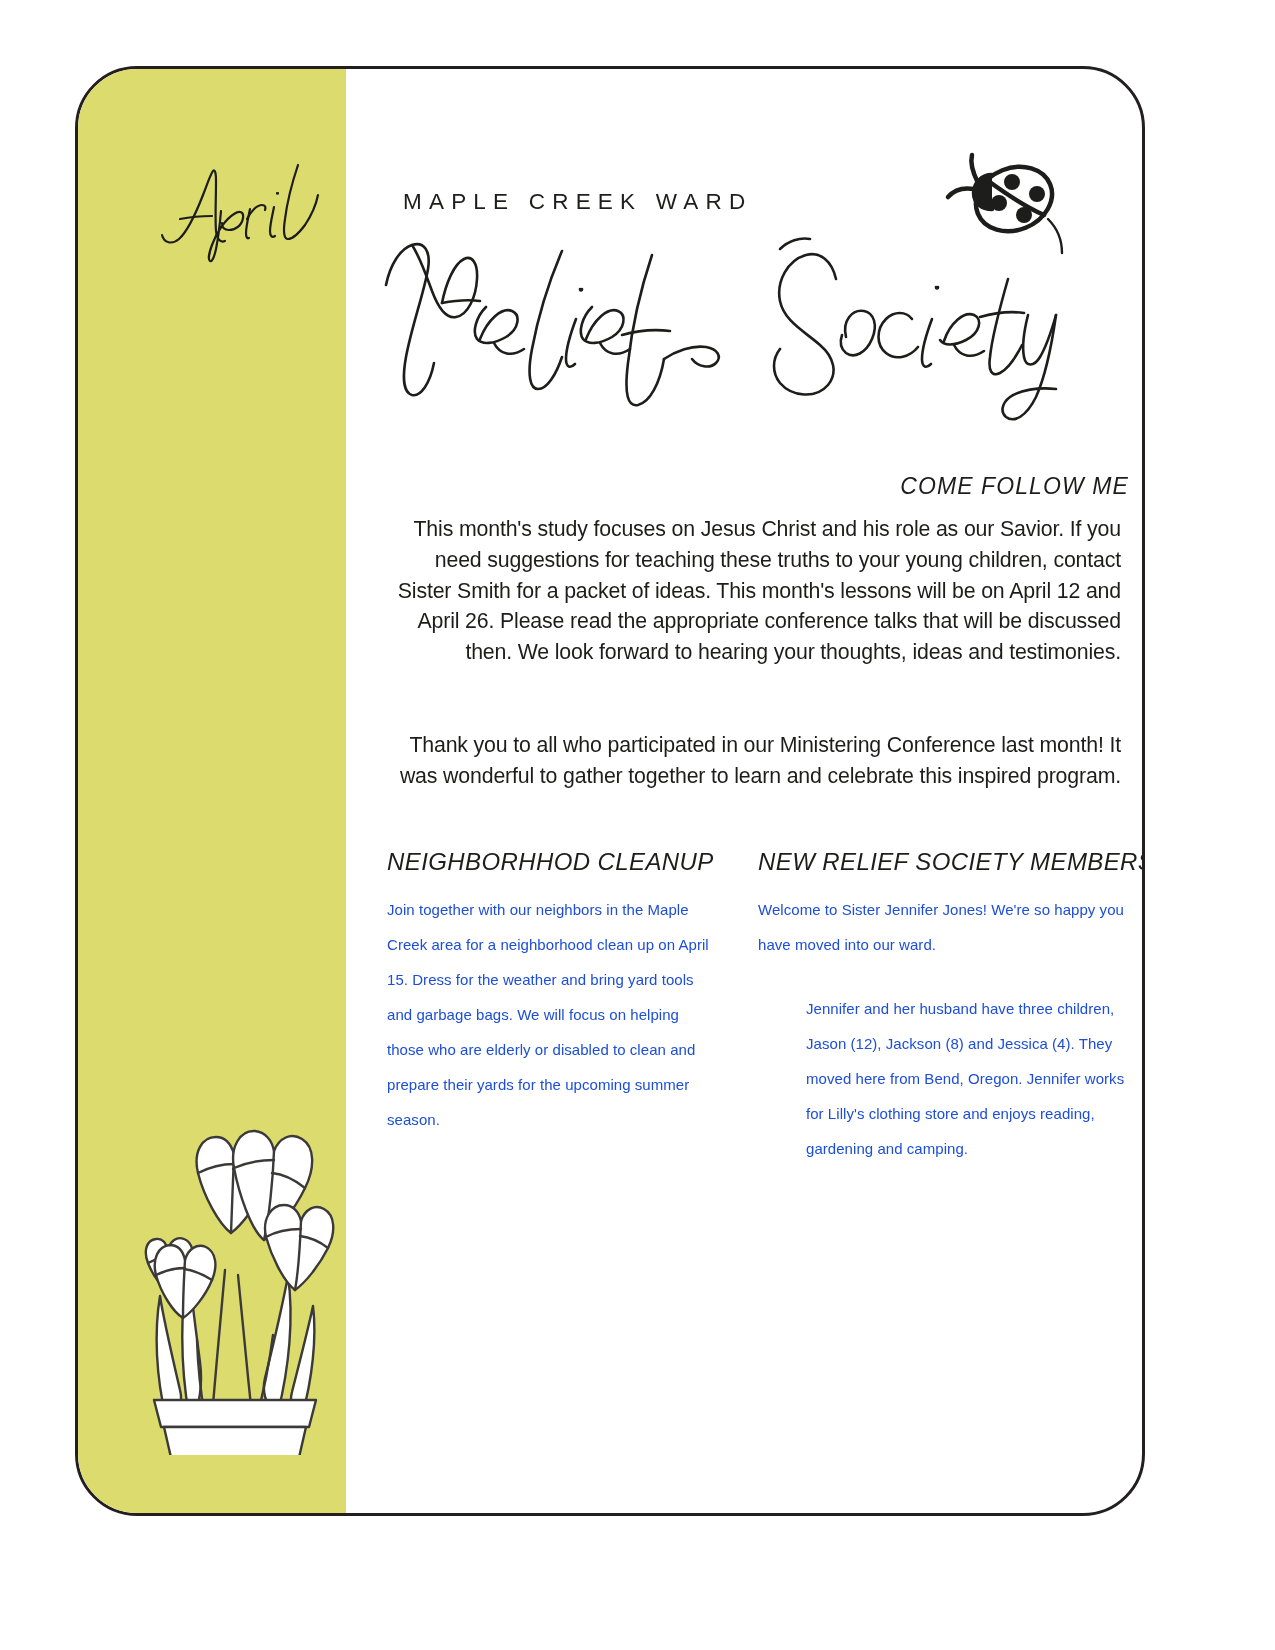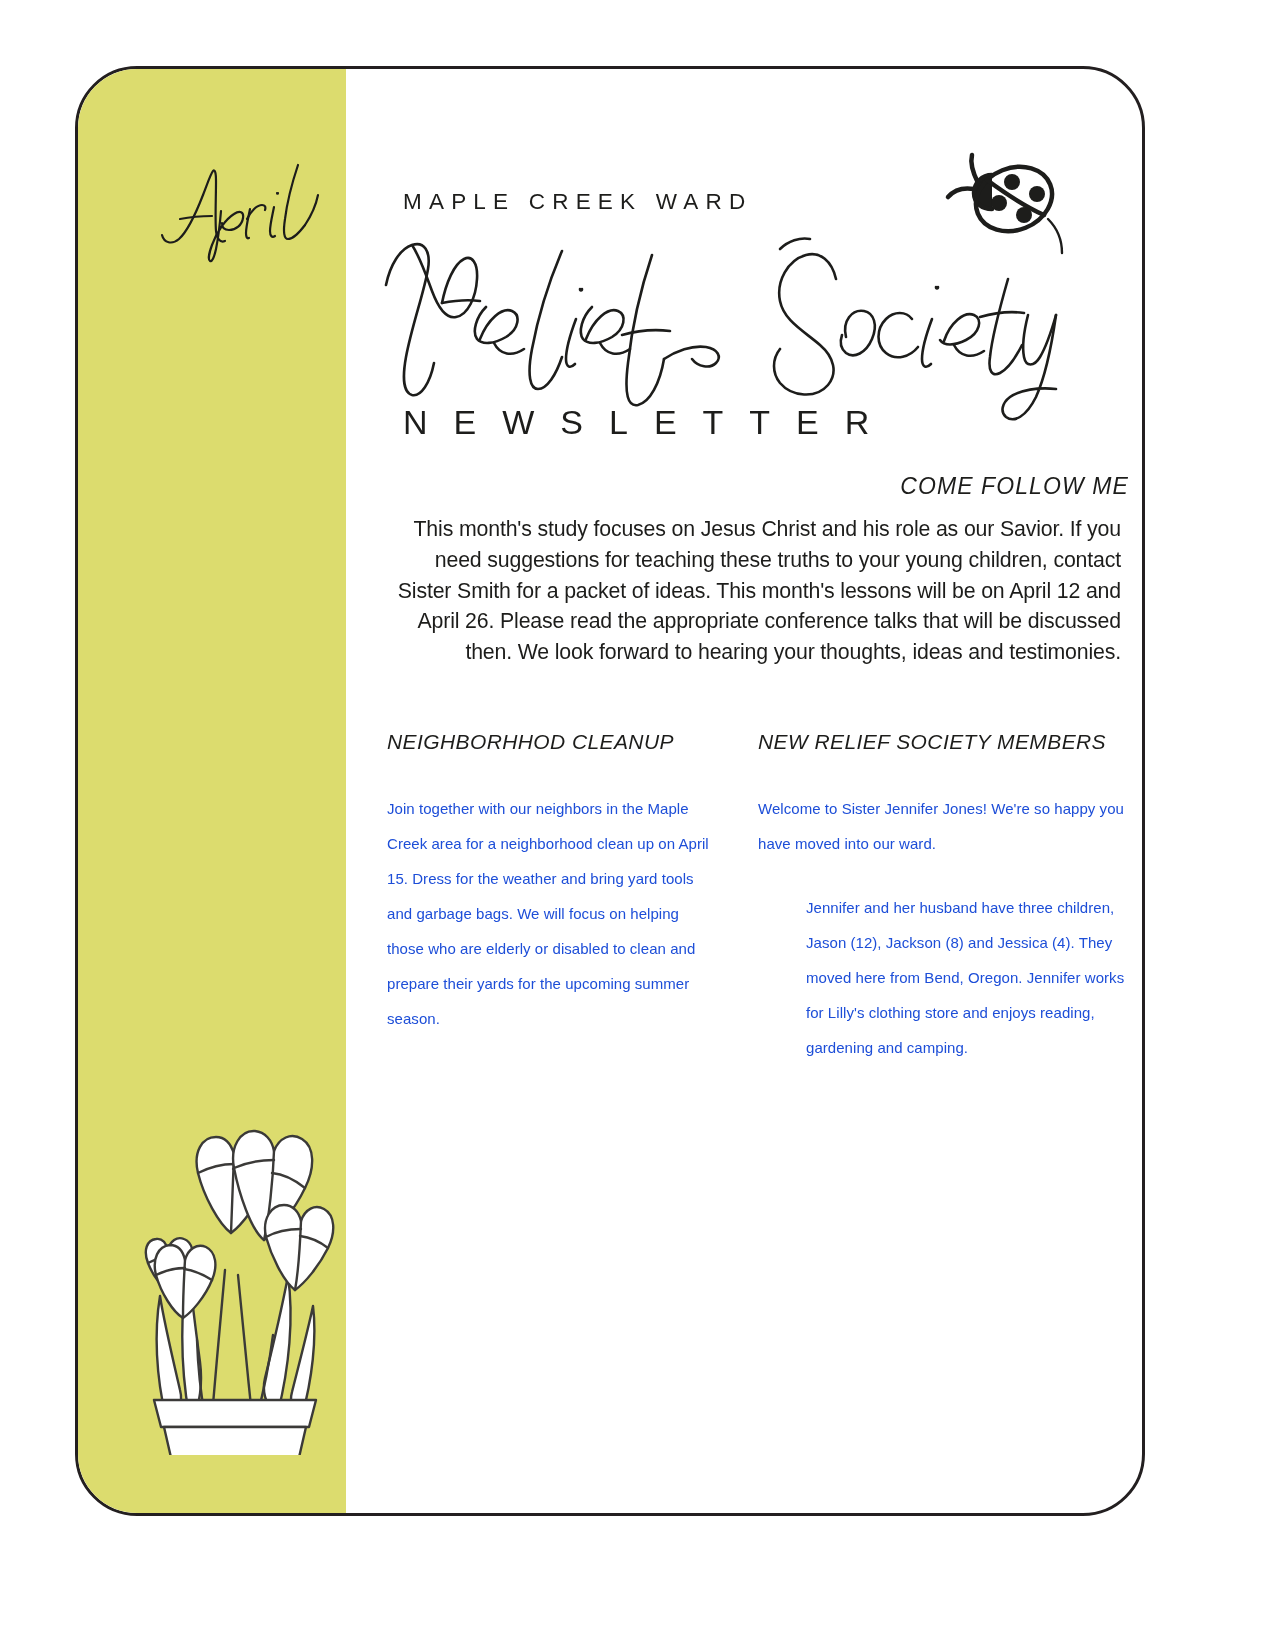--- a/index.html
+++ b/index.html
@@ -154,23 +154,23 @@
 
   
   #cols {
     display: flex;
     gap: 0;
   }
   .col { width: 371px; box-sizing: border-box; }
   .col:first-child { padding-right: 40px; }
 
   .col .sec-title {
-    font-size: 21px;
+    font-size: 24px;
     letter-spacing: 0.4px;
-    margin-bottom: 37px;
+    margin-bottom: 16px;
   }
   .col-text {
     font-family: Liberation Sans, sans-serif;
     font-size: 15px;
     line-height: 35px;
     color: #1d4ed8;
     margin: 0;
     letter-spacing: 0.05px;
   }
   .col-text + .col-text { margin-top: 29px; margin-left: 48px; }
@@ -292,21 +292,20 @@
             <path d="M578 138 C584 150 596 152 608 144"></path>
 
             <path d="M632 72 C624 100 616 130 614 150 C612 164 616 170 624 166 C632 162 640 150 646 138"></path>
             <path d="M604 110 C618 106 634 104 648 106"></path>
 
             <path d="M652 108 C648 124 646 140 648 150 C650 160 658 160 664 150 C670 140 676 122 680 108"></path>
             <path d="M680 108 C676 136 670 168 660 190 C650 210 638 216 630 210 C624 205 626 196 634 190 C644 183 662 180 680 182"></path>
           </svg>
         </div>
 
-        <div id="newsletter-word">NEWSLETTER</div>
 
         <div id="ladybug">
           <svg viewBox="0 0 130 120" width="130" height="120" xmlns="http://www.w3.org/2000/svg">
             <g stroke="#1d1d1b" fill="none" stroke-width="4.5" stroke-linecap="round">
 
               <path d="M40 34 C34 22 32 14 34 6"></path>
               <path d="M36 40 C24 38 16 41 10 48"></path>
 
               <path d="M54 26 C44 26 36 34 36 44 C36 54 44 60 54 60" fill="#1d1d1b" stroke="#1d1d1b"></path>
 
@@ -326,20 +325,21 @@
       </div>
 
       <div id="body-col">
 
         <div class="sec-block" id="sec-cfm">
           <h2 class="sec-title">COME FOLLOW ME</h2>
           <p class="body-text">This month's study focuses on Jesus Christ and his role as our Savior. If you need suggestions for teaching these truths to your young children, contact Sister Smith for a packet of ideas. This month's lessons will be on April 12 and April 26. Please read the appropriate conference talks that will be discussed then. We look forward to hearing your thoughts, ideas and testimonies.</p>
         </div>
 
         <div class="sec-block" id="sec-min">
+          <p class="body-text">Thank you to all who participated in our Ministering Conference last month! It was wonderful to gather together to learn and celebrate this inspired program.</p>
         </div>
 
         <div id="cols">
 
           <div class="col">
             <h2 class="sec-title">NEIGHBORHHOD CLEANUP</h2>
             <p class="col-text">Join together with our neighbors in the Maple Creek area for a neighborhood clean up on April 15. Dress for the weather and bring yard tools and garbage bags. We will focus on helping those who are elderly or disabled to clean and prepare their yards for the upcoming summer season.</p>
           </div>
 
           <div class="col">

